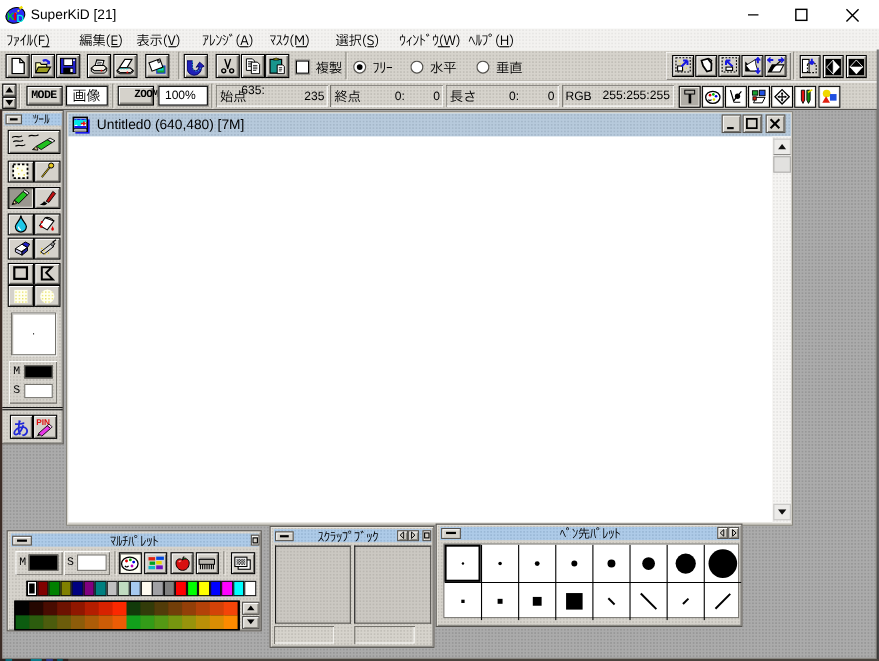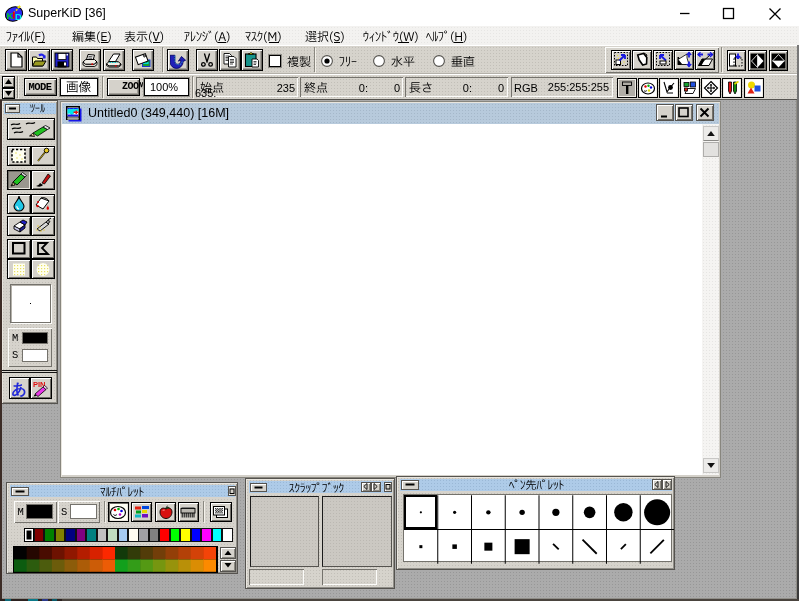--- a/index.html
+++ b/index.html
@@ -22,21 +22,21 @@
 <g transform="rotate(-20 10 11)">
       <ellipse cx="10" cy="11" rx="8.8" ry="6.9" fill="#2a2af5" stroke="#000" stroke-width="1"></ellipse>
     </g>
 <path d="M13.8 5l2.4-2" stroke="#f0e000" stroke-width="2.2" fill="none"></path>
 <path d="M12 7.6l1.4-1.4" stroke="#f0e000" stroke-width="1.5" fill="none"></path>
 <rect x="9.8" y="8.4" width="1.2" height="1.2" fill="#f0e000"></rect>
 <text x="2.4" y="15.6" font-size="9.5" font-weight="bold" fill="#00d020" font-family="Liberation Sans">K</text>
 <rect x="8.9" y="8.7" width="1.8" height="6.8" fill="#e80000"></rect>
 <text x="11" y="16.6" font-size="9.5" font-weight="bold" fill="#00e8e8" font-family="Liberation Sans">D</text>
 </svg>
-<div class="abs" style="left:28px;top:5.5px;font-size:12.5px;color:#000">SuperKiD [36]</div>
+<div class="abs" style="left:28px;top:5.5px;font-size:12.5px;color:#000">SuperKiD [21]</div>
 <svg class="abs" style="left:662px;top:0" width="137" height="26">
 <path d="M18 13.5h9.5" stroke="#000" stroke-width="1.3"></path>
 <rect x="61.5" y="8.5" width="10" height="10" fill="none" stroke="#000" stroke-width="1.3"></rect>
 <path d="M107.5 8.5l11 11M118.5 8.5l-11 11" stroke="#000" stroke-width="1.3"></path>
 </svg>
 <div class="abs" style="left:0;top:26px;width:799px;height:19px;background-color:#f3f2f0;background-image:radial-gradient(circle at 1.5px 1.5px,#e7e6e4 .75px,transparent .95px);background-size:3px 3px"></div>
 <svg class="abs" style="left:6.0px;top:28.5px;overflow:visible" width="41.5" height="15.0">
     <path transform="translate(0,12.00) scale(1.000,1)" d="M0.468 -8.784H5.136Q5.124 -6.228 4.7940000000000005 -4.518Q4.464 -2.8080000000000003 3.7380000000000004 -1.6380000000000001Q3.012 -0.468 1.776 0.384L1.248 -0.312Q2.376 -1.068 3.0300000000000002 -2.064Q3.684 -3.06 3.99 -4.476Q4.296 -5.892 4.344 -8.004H0.468Z M9.276 -3.6Q9.792 -4.0920000000000005 10.128 -4.782Q10.464 -5.472 10.584 -6.276H6.564V-7.008H11.304V-6.324Q11.172 -5.34 10.782 -4.506Q10.392 -3.672 9.780000000000001 -3.048ZM6.732 0.252Q7.6080000000000005 -0.432 7.968 -1.248Q8.328 -2.064 8.328 -3.2640000000000002V-5.22H9.072V-3.2640000000000002Q9.072 -1.836 8.628 -0.8460000000000001Q8.184000000000001 0.14400000000000002 7.224 0.876Z M17.688 -9.120000000000001Q16.932000000000002 -7.5840000000000005 15.876 -6.252V0.42H15.084V-5.316Q13.932 -4.0680000000000005 12.756 -3.24L12.288 -3.948Q13.668 -4.908 14.904 -6.348000000000001Q16.14 -7.788 17.016 -9.564Z M23.916 -5.04Q23.7 -3.156 23.136 -1.806Q22.572 -0.456 21.804000000000002 0.252H21.084V-9.42H21.804000000000002V-0.804Q22.296 -1.428 22.68 -2.5380000000000003Q23.064 -3.648 23.232 -5.184ZM19.32 -9.36H20.04V-5.124Q20.04 -3.516 19.908 -2.52Q19.776 -1.524 19.476 -0.8340000000000001Q19.176 -0.14400000000000002 18.612 0.468L18.12 -0.132Q18.612 -0.66 18.869999999999997 -1.278Q19.128 -1.8960000000000001 19.224 -2.778Q19.32 -3.66 19.32 -5.1000000000000005Z M27.324 -9.588000000000001H28.236Q27.576 -9.012 27.054000000000002 -8.154Q26.532 -7.296 26.238 -6.33Q25.944 -5.364 25.944 -4.476V-3.384Q25.944 -2.496 26.238 -1.53Q26.532 -0.5640000000000001 27.054000000000002 0.29400000000000004Q27.576 1.1520000000000001 28.236 1.728H27.324Q26.688 1.188 26.171999999999997 0.32399999999999995Q25.656 -0.54 25.35 -1.6380000000000001Q25.044 -2.736 25.044 -3.924Q25.044 -5.112 25.35 -6.216Q25.656 -7.32 26.171999999999997 -8.184000000000001Q26.688 -9.048 27.324 -9.588000000000001Z M30.42 -4.0200000000000005V0.0H29.412V-8.796H34.608000000000004V-7.908H30.42V-4.908H34.26V-4.0200000000000005Z M36.156 1.728H35.244Q35.904 1.1520000000000001 36.426 0.29400000000000004Q36.948 -0.5640000000000001 37.242000000000004 -1.53Q37.536 -2.496 37.536 -3.384V-4.476Q37.536 -5.364 37.242000000000004 -6.33Q36.948 -7.296 36.426 -8.154Q35.904 -9.012 35.244 -9.588000000000001H36.156Q36.792 -9.048 37.308 -8.184000000000001Q37.824 -7.32 38.129999999999995 -6.216Q38.436 -5.112 38.436 -3.924Q38.436 -2.736 38.129999999999995 -1.6380000000000001Q37.824 -0.54 37.308 0.32399999999999995Q36.792 1.188 36.156 1.728Z" fill="#000"></path>
   </svg>
 <svg class="abs" style="left:72.0px;top:28.5px;overflow:visible" width="41.8" height="15.0">
@@ -272,21 +272,21 @@
 <div class="abs groove" style="left:101.5px;top:76px;width:1px;height:22px"></div>
 <div class="abs btn" style="left:107px;top:77.5px;width:33px;height:18px;background:#d5d2cb"></div>
 <div class="abs" style="left:107px;top:81px;width:37px;text-align:right;font-size:10px;font-weight:bold;font-family:'Liberation Mono',monospace;letter-spacing:-.5px">ZOOM</div>
 <div class="abs" style="left:143.5px;top:77.5px;width:45px;height:18px;background:#fff;border:1px solid #000;box-shadow:0 0 0 1px #908e88"></div>
 <div class="abs" style="left:144px;top:81px;width:40px;text-align:center;font-size:11px">100%</div>
 <div class="abs groove" style="left:192px;top:76px;width:1px;height:22px"></div>
 <div class="abs sunk" style="left:195.5px;top:77px;width:102.5px;height:20px"></div>
 <svg class="abs" style="left:200.0px;top:80.0px;overflow:visible" width="26.0" height="15.0">
     <path transform="translate(0,12.00) scale(1.000,1)" d="M4.764 -7.392Q4.5360000000000005 -4.548 3.6 -2.556Q4.248 -2.028 5.244 -1.092L4.8 -0.492Q4.0920000000000005 -1.188 3.2520000000000002 -1.8840000000000001Q2.388 -0.40800000000000003 0.984 0.8160000000000001L0.516 0.192Q1.8840000000000001 -0.96 2.676 -2.352Q1.848 -3.0 0.8280000000000001 -3.708Q1.356 -5.088 1.824 -7.2H0.5640000000000001V-7.908H1.98Q2.232 -9.144 2.364 -10.14L3.108 -10.068Q2.964 -9.120000000000001 2.724 -7.908H4.764ZM9.552 -8.628Q10.668000000000001 -6.948 11.592 -5.016L10.956 -4.656Q10.668000000000001 -5.256 10.512 -5.556Q9.36 -5.364 7.872 -5.220000000000001Q6.384 -5.0760000000000005 4.968 -5.0040000000000004L4.896 -5.724L5.7 -5.748Q6.168 -6.66 6.6240000000000006 -7.836Q7.08 -9.012 7.368 -10.056000000000001L8.088000000000001 -9.864Q7.416 -7.5840000000000005 6.564 -5.796Q8.376 -5.916 10.188 -6.18Q9.564 -7.368 8.94 -8.256ZM3.024 -3.012Q3.8160000000000003 -4.716 4.0440000000000005 -7.2H2.58Q2.136 -5.328 1.716 -3.984Q2.472 -3.456 3.024 -3.012ZM6.408 0.96H5.676V-3.996H10.884V0.96H10.14V0.24H6.408ZM10.14 -3.3240000000000003H6.408V-0.432H10.14Z M18.264 -6.36H22.116V-2.724H13.884V-6.36H17.472V-10.008000000000001H18.264V-8.544H22.896V-7.848H18.264ZM14.664 -3.432H21.323999999999998V-5.652H14.664ZM21.828 -2.112Q22.740000000000002 -0.96 23.375999999999998 0.432L22.631999999999998 0.768Q22.116 -0.396 21.156 -1.836ZM12.636 0.396Q13.704 -0.708 14.328 -2.088L15.024000000000001 -1.812Q14.448 -0.396 13.32 0.852ZM19.512 -1.92Q20.052 -0.636 20.34 0.672L19.536 0.852Q19.296 -0.40800000000000003 18.78 -1.752ZM17.016 -1.824Q17.292 -0.588 17.376 0.804L16.596 0.9Q16.524 -0.372 16.272 -1.74Z" fill="#000"></path>
   </svg>
-<div class="abs" style="left:195px;top:87px;width:70px;text-align:left;font-size:11px">635:</div>
+<div class="abs" style="left:195px;top:76px;width:70px;text-align:center;font-size:11px">635:</div>
 <div class="abs" style="left:195px;top:81.5px;width:100px;text-align:right;font-size:11px">235</div>
 <div class="abs sunk" style="left:300.0px;top:77px;width:103.0px;height:20px"></div>
 <svg class="abs" style="left:304.0px;top:80.0px;overflow:visible" width="26.0" height="15.0">
     <path transform="translate(0,12.00) scale(1.000,1)" d="M3.432 -4.0920000000000005V0.888H2.712V-4.032Q1.992 -3.972 0.42 -3.9L0.34800000000000003 -4.596Q1.284 -4.62 1.752 -4.644Q2.22 -5.208 2.664 -5.88Q1.776 -6.912 0.636 -7.872L1.068 -8.412Q1.476 -8.052 1.692 -7.848Q2.4 -8.916 2.844 -10.08L3.492 -9.78Q2.928 -8.484 2.184 -7.38Q2.724 -6.84 3.048 -6.456Q3.7680000000000002 -7.572 4.38 -8.784L5.0040000000000004 -8.436Q3.8280000000000003 -6.216 2.592 -4.692Q3.7920000000000003 -4.776 4.716 -4.884Q4.488 -5.5200000000000005 4.224 -6.0360000000000005L4.812 -6.276Q5.352 -5.184 5.772 -3.8160000000000003L5.16 -3.576L4.944 -4.26Q3.996 -4.14 3.432 -4.0920000000000005ZM11.532 -4.0200000000000005 11.184000000000001 -3.36Q9.588000000000001 -4.176 8.4 -5.16Q7.428 -4.368 6.168 -3.684L5.796 -4.308Q6.924 -4.896 7.836 -5.64Q6.984 -6.444 6.396 -7.308Q5.964 -6.792 5.448 -6.312L5.016 -6.852Q5.772 -7.5360000000000005 6.33 -8.370000000000001Q6.888 -9.204 7.152 -10.056000000000001L7.86 -9.96Q7.692 -9.432 7.464 -8.964H10.812V-8.412Q10.368 -6.984 8.94 -5.628Q10.08 -4.74 11.532 -4.0200000000000005ZM8.376 -6.096Q9.588000000000001 -7.212 9.972 -8.292H7.0920000000000005Q6.96 -8.064 6.828 -7.884Q7.464 -6.9 8.376 -6.096ZM7.38 -3.7920000000000003Q8.016 -3.516 8.772 -3.108Q9.528 -2.7 10.188 -2.2560000000000002L9.816 -1.6320000000000001Q9.204 -2.052 8.43 -2.472Q7.656000000000001 -2.892 6.984 -3.192ZM4.632 -3.2520000000000002Q5.196 -1.872 5.532 -0.396L4.872 -0.14400000000000002Q4.5 -1.836 4.032 -3.048ZM0.432 -0.07200000000000001Q1.1400000000000001 -1.3920000000000001 1.44 -3.204L2.076 -3.06Q1.74 -0.996 1.056 0.324ZM6.0 -1.584Q7.164000000000001 -1.236 8.43 -0.744Q9.696 -0.252 10.728 0.228L10.476 0.936Q7.872 -0.264 5.712 -0.888Z M18.264 -6.36H22.116V-2.724H13.884V-6.36H17.472V-10.008000000000001H18.264V-8.544H22.896V-7.848H18.264ZM14.664 -3.432H21.323999999999998V-5.652H14.664ZM21.828 -2.112Q22.740000000000002 -0.96 23.375999999999998 0.432L22.631999999999998 0.768Q22.116 -0.396 21.156 -1.836ZM12.636 0.396Q13.704 -0.708 14.328 -2.088L15.024000000000001 -1.812Q14.448 -0.396 13.32 0.852ZM19.512 -1.92Q20.052 -0.636 20.34 0.672L19.536 0.852Q19.296 -0.40800000000000003 18.78 -1.752ZM17.016 -1.824Q17.292 -0.588 17.376 0.804L16.596 0.9Q16.524 -0.372 16.272 -1.74Z" fill="#000"></path>
   </svg>
 <div class="abs" style="left:298px;top:81.5px;width:70px;text-align:right;font-size:11px">0:</div>
 <div class="abs" style="left:298px;top:81.5px;width:102px;text-align:right;font-size:11px">0</div>
 <div class="abs sunk" style="left:405.0px;top:77px;width:102.5px;height:20px"></div>
 <svg class="abs" style="left:409.0px;top:80.0px;overflow:visible" width="26.0" height="15.0">
     <path transform="translate(0,12.00) scale(1.000,1)" d="M11.448 -4.248V-3.552H5.64Q6.288 -2.424 7.392 -1.608Q8.028 -1.968 8.658000000000001 -2.448Q9.288 -2.928 9.732 -3.396L10.224 -2.88Q9.252 -1.956 8.004 -1.212Q9.276 -0.444 11.352 0.132L11.1 0.792Q8.604000000000001 0.084 7.140000000000001 -0.9359999999999999Q5.676 -1.956 4.824 -3.552H3.192V-0.40800000000000003Q4.5840000000000005 -0.72 5.388 -1.008L5.5440000000000005 -0.36Q4.632 -0.036000000000000004 3.378 0.258Q2.124 0.552 0.852 0.744L0.684 0.048Q1.74 -0.108 2.424 -0.252V-3.552H0.552V-4.248H2.424V-9.636000000000001H10.584V-8.952H3.192V-7.848H10.284V-7.212H3.192V-6.072H10.296V-5.436H3.192V-4.248Z M15.024000000000001 -2.064Q15.024000000000001 -1.224 15.792000000000002 -0.852Q16.560000000000002 -0.48 18.264 -0.48Q19.032 -0.48 19.896 -0.5640000000000001Q20.759999999999998 -0.648 21.42 -0.78L21.54 0.012Q20.868000000000002 0.14400000000000002 19.950000000000003 0.234Q19.032 0.324 18.18 0.324Q16.116 0.324 15.138 -0.264Q14.16 -0.852 14.16 -2.076Q14.16 -3.168 14.994 -3.798Q15.828 -4.428 17.268 -4.428Q18.312 -4.428 19.092 -4.14Q19.872 -3.852 20.567999999999998 -3.216L20.628 -3.2640000000000002Q19.740000000000002 -4.752 18.936 -6.66Q16.932000000000002 -6.516 13.716 -6.516V-7.332Q16.68 -7.332 18.6 -7.452Q18.216 -8.4 17.844 -9.492L18.66 -9.708Q18.96 -8.796 19.464 -7.524Q20.82 -7.62 22.464 -7.872L22.560000000000002 -7.056Q21.18 -6.852 19.8 -6.72Q20.688000000000002 -4.728 21.732 -2.976L21.048000000000002 -2.52Q19.524 -3.636 17.387999999999998 -3.636Q16.248 -3.636 15.636000000000001 -3.2279999999999998Q15.024000000000001 -2.82 15.024000000000001 -2.064Z" fill="#000"></path>
@@ -356,21 +356,21 @@
 <rect x="3.5" y="3.5" width="13" height="13" fill="#1818e8"></rect>
 <rect x="1" y="1" width="14" height="14" fill="#000"></rect>
 <rect x="2.5" y="2.5" width="11" height="9" fill="#fff"></rect>
 <path d="M2.5 3h11v1.5H2.5z" fill="#1818e8"></path>
 <path d="M2.5 4.5l2-1 2 1 2-1 2 1 2-1 1 .5V6l-3 .5-2 2.5-2 1-2-1.5-2 .5z" fill="#00e8e8"></path>
 <path d="M2.5 9.5h11v2H2.5z" fill="#1818e8"></path>
 <path d="M8.5 6.5h2v-1h1.5v1h1v1.5h-1v1h-1.5v-1h-2z" fill="#e81010"></path>
 <rect x="2.5" y="12.5" width="11" height="2" fill="#fff"></rect>
 <path d="M3 13.5h10" stroke="#9a9a9a" stroke-width=".9"></path>
 </svg>
-<div class="abs" style="left:88px;top:106px;font-size:12.5px;color:#000">Untitled0 (349,440) [16M]</div>
+<div class="abs" style="left:88px;top:106px;font-size:12.5px;color:#000">Untitled0 (640,480) [7M]</div>
 <div class="abs" style="left:655.5px;top:104px;width:18px;height:17px;background:#d5d2cb;border:1px solid #55534f;box-shadow:inset 1px 1px 0 #fff,inset -1px -1px 0 #74726c">
     <svg width="10" height="11" viewBox="0 0 10 11" style="position:absolute;left:0;top:0;right:0;bottom:0;margin:auto">
       <rect x="1" y="8.5" width="6" height="2" fill="#000"></rect>
     </svg>
   </div>
 <div class="abs" style="left:674.5px;top:104px;width:18px;height:17px;background:#d5d2cb;border:1px solid #55534f;box-shadow:inset 1px 1px 0 #fff,inset -1px -1px 0 #74726c">
     <svg width="11" height="11" viewBox="0 0 11 11" style="position:absolute;left:0;top:0;right:0;bottom:0;margin:auto">
       <rect x="1" y="1" width="9" height="8.5" fill="none" stroke="#000" stroke-width="1.6"></rect>
     </svg>
   </div>

